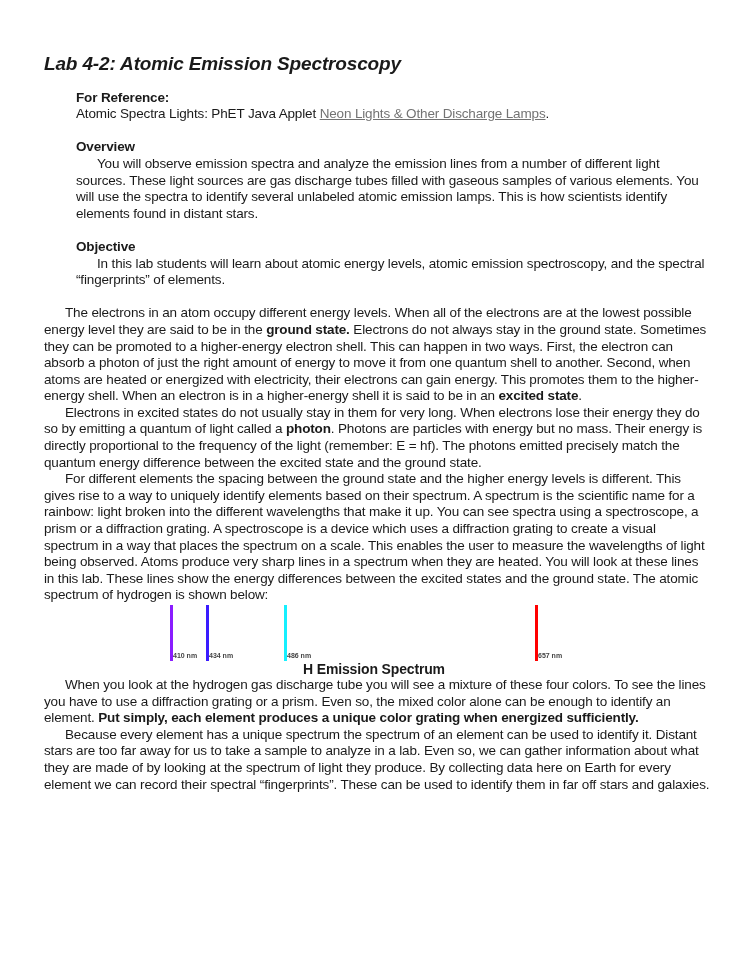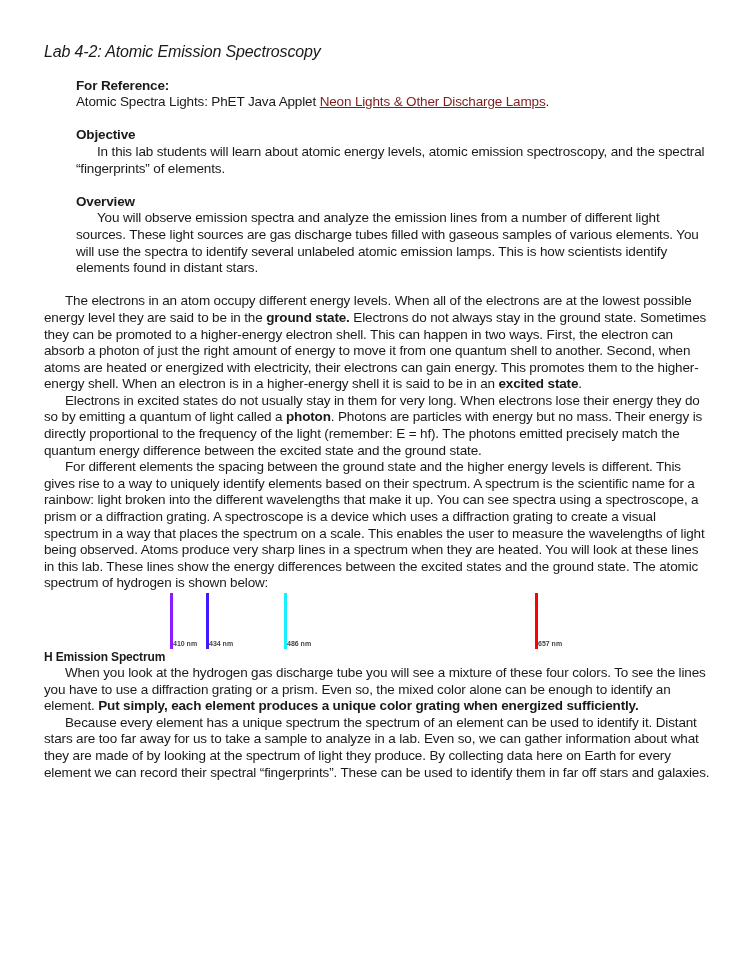--- a/index.html
+++ b/index.html
@@ -19,32 +19,33 @@
       height: 970px;
       padding: 44px 38px 0 44px;
     }
     .content {
       width: 666px;
       font-size: 13.5px;
       line-height: 16.6px;
       letter-spacing: -0.15px;
     }
     .title {
-      font-weight: normal;
+      font-weight: bold;
       font-style: italic;
-      font-size: 16px;
+      font-size: 19px;
       margin-bottom: 17px;
+      margin-top: 12px;
     }
     .heading {
       font-weight: bold;
     }
     .section { margin-bottom: 16.6px; margin-left: 32px; }
     .para { text-indent: 21px; }
     .link {
-      color: #7f1d1d;
+      color: #737373;
       text-decoration: underline;
       cursor: pointer;
     }
     b { font-weight: bold; }
 
     .spectrum {
       position: relative;
       height: 56px;
       margin-top: 1px;
     }
@@ -58,48 +59,49 @@
       position: absolute;
       bottom: 1px;
       font-size: 7px;
       line-height: 8px;
       font-weight: bold;
       color: #444;
       letter-spacing: 0;
       white-space: nowrap;
     }
     .spectrum-caption {
+      text-align: center;
       font-weight: bold;
-      font-size: 12px;
+      font-size: 14px;
       line-height: 16px;
       margin-top: 0px;
       padding-right: 6px;
     }
   </style>
 </head>
 <body>
 
 <div class="page">
   <div class="content">
 
     <div class="title">Lab 4-2: Atomic Emission Spectroscopy</div>
 
     <div class="section">
       <div class="heading">For Reference:</div>
       <div><span>Atomic Spectra Lights: PhET Java Applet </span><a class="link">Neon Lights &amp; Other Discharge Lamps</a><span>.</span></div>
     </div>
 
     <div class="section">
-      <div class="heading">Objective</div>
-      <p class="para">In this lab students will learn about atomic energy levels, atomic emission spectroscopy, and the spectral “fingerprints” of elements.</p>
+      <div class="heading">Overview</div>
+      <p class="para">You will observe emission spectra and analyze the emission lines from a number of different light sources. These light sources are gas discharge tubes filled with gaseous samples of various elements. You will use the spectra to identify several unlabeled atomic emission lamps. This is how scientists identify elements found in distant stars.</p>
     </div>
 
     <div class="section">
-      <div class="heading">Overview</div>
-      <p class="para">You will observe emission spectra and analyze the emission lines from a number of different light sources. These light sources are gas discharge tubes filled with gaseous samples of various elements. You will use the spectra to identify several unlabeled atomic emission lamps. This is how scientists identify elements found in distant stars.</p>
+      <div class="heading">Objective</div>
+      <p class="para">In this lab students will learn about atomic energy levels, atomic emission spectroscopy, and the spectral “fingerprints” of elements.</p>
     </div>
 
     <div>
       <p class="para"><span>The electrons in an atom occupy different energy levels. When all of the electrons are at the lowest possible energy level they are said to be in the </span><b>ground state.</b><span> Electrons do not always stay in the ground state. Sometimes they can be promoted to a higher-energy electron shell. This can happen in two ways. First, the electron can absorb a photon of just the right amount of energy to move it from one quantum shell to another. Second, when atoms are heated or energized with electricity, their electrons can gain energy. This promotes them to the higher-energy shell. When an electron is in a higher-energy shell it is said to be in an </span><b>excited state</b><span>.</span></p>
       <p class="para"><span>Electrons in excited states do not usually stay in them for very long. When electrons lose their energy they do so by emitting a quantum of light called a </span><b>photon</b><span>. Photons are particles with energy but no mass. Their energy is directly proportional to the frequency of the light (remember: E = hf). The photons emitted precisely match the quantum energy difference between the excited state and the ground state.</span></p>
       <p class="para">For different elements the spacing between the ground state and the higher energy levels is different. This gives rise to a way to uniquely identify elements based on their spectrum. A spectrum is the scientific name for a rainbow: light broken into the different wavelengths that make it up. You can see spectra using a spectroscope, a prism or a diffraction grating. A spectroscope is a device which uses a diffraction grating to create a visual spectrum in a way that places the spectrum on a scale. This enables the user to measure the wavelengths of light being observed.  Atoms produce very sharp lines in a spectrum when they are heated. You will look at these lines in this lab. These lines show the energy differences between the excited states and the ground state. The atomic spectrum of hydrogen is shown below:</p>
     </div>
 
     <div class="spectrum" id="spectrum">
       <div class="spec-line" style="left: 126px; background: rgb(138, 28, 255);"></div>

